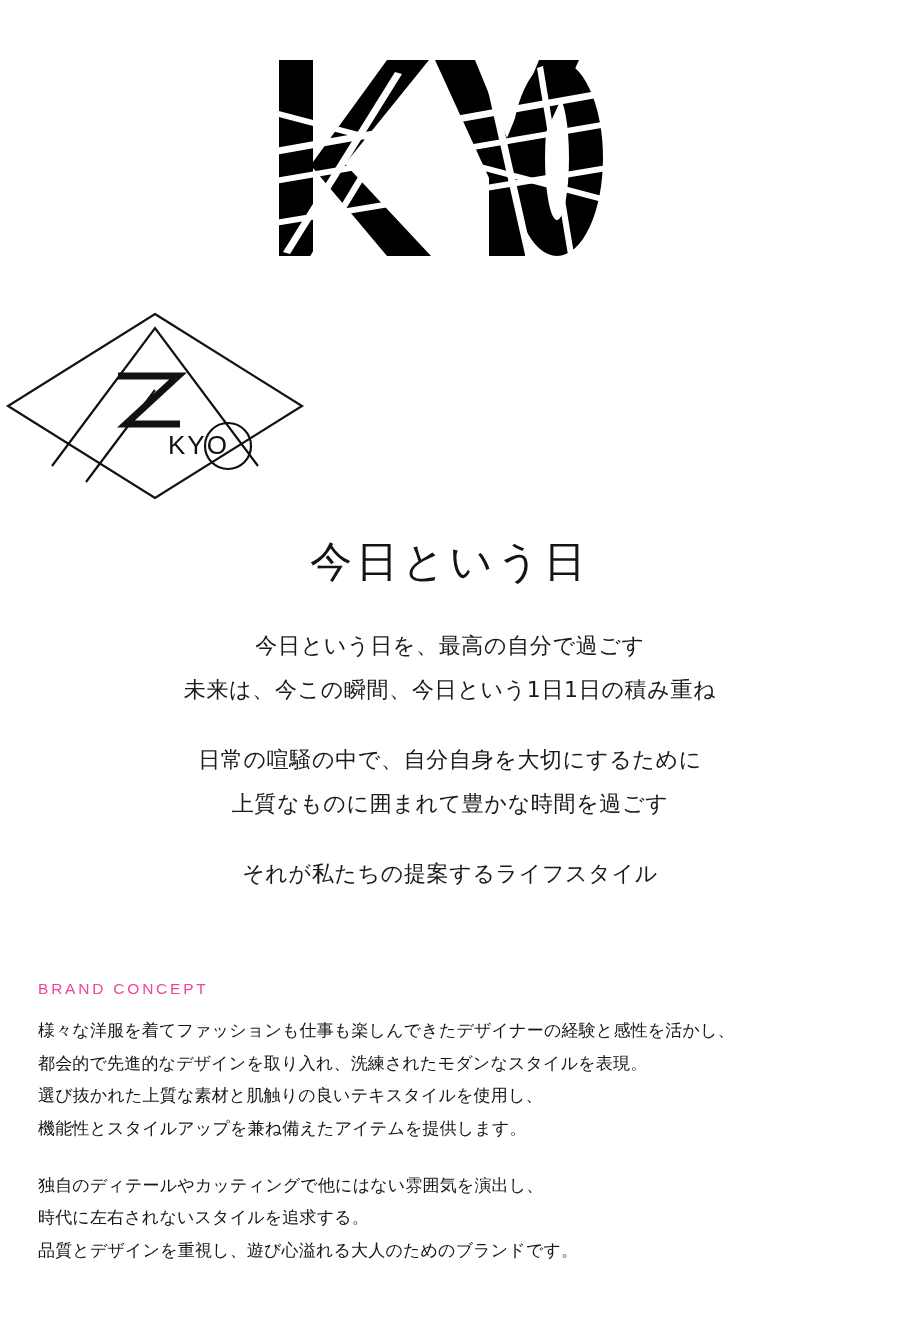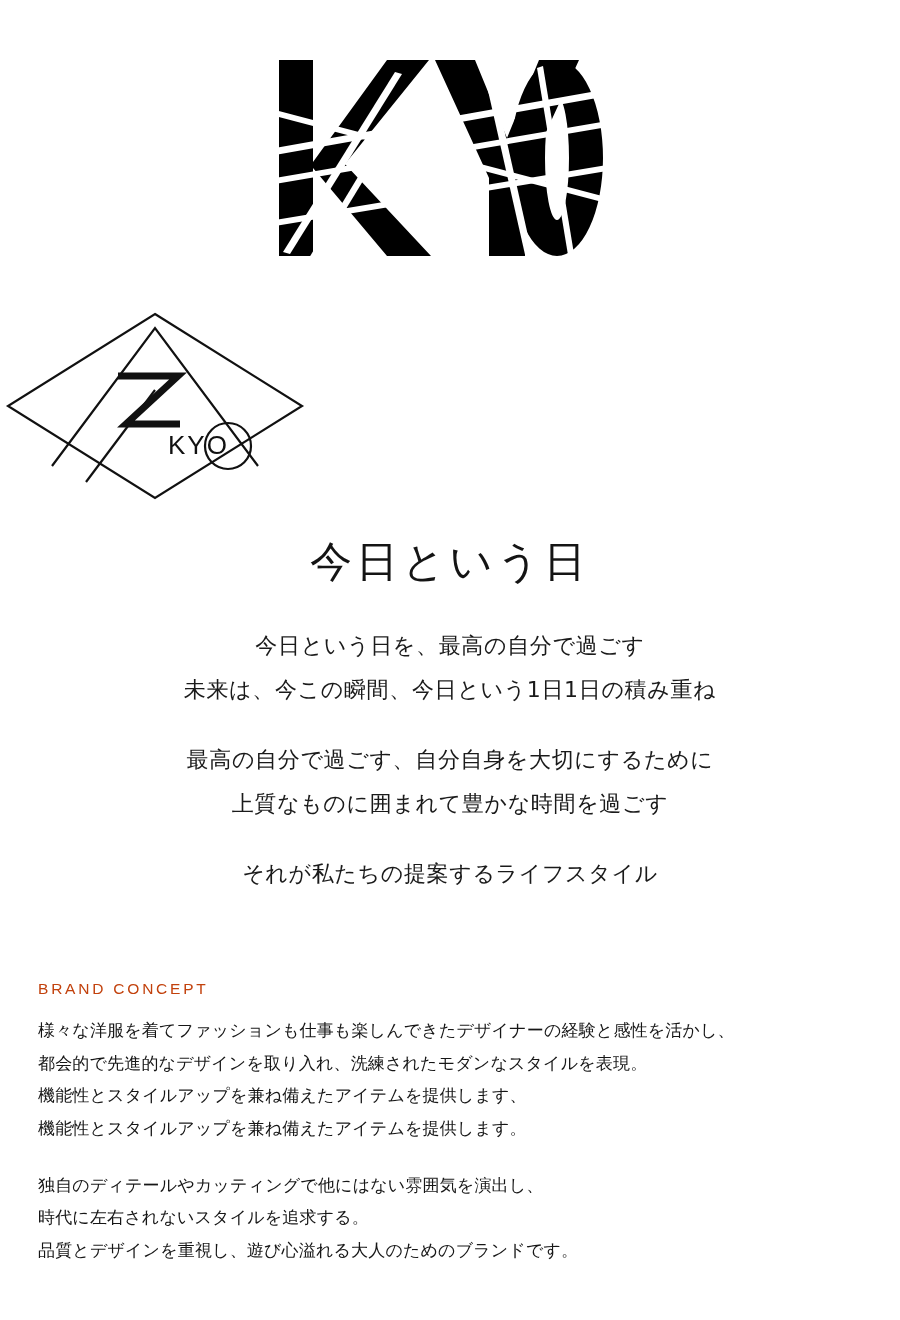--- a/index.html
+++ b/index.html
@@ -77,21 +77,21 @@
 
   
   .concept {
     margin-top: 84px;
     padding-left: 38px;
     padding-right: 38px;
   }
   .concept-label {
     font-size: 15.5px;
     letter-spacing: 0.18em;
-    color: #c2410c;
+    color: #ec4899;
     font-family: "Liberation Sans", "DejaVu Sans", sans-serif;
     margin-bottom: 7px;
   }
   .concept-para {
     font-size: 17px;
     line-height: 1.92;
     color: #161616;
     letter-spacing: 0.01em;
     font-family: Liberation Serif, serif;
     margin-bottom: 24px;
@@ -156,35 +156,35 @@
   </div>
 
   <h1 class="headline">今日という日</h1>
 
   <div class="lead">
     <div class="block">
       <span class="line">今日という日を、最高の自分で過ごす</span>
       <span class="line">未来は、今この瞬間、今日という1日1日の積み重ね</span>
     </div>
     <div class="block">
-      <span class="line">最高の自分で過ごす、自分自身を大切にするために</span>
+      <span class="line">日常の喧騒の中で、自分自身を大切にするために</span>
       <span class="line">上質なものに囲まれて豊かな時間を過ごす</span>
     </div>
     <div class="block">
       <span class="line">それが私たちの提案するライフスタイル</span>
     </div>
   </div>
 
   <section class="concept">
     <div class="concept-label">BRAND  CONCEPT</div>
 
     <p class="concept-para">
       <span class="line">様々な洋服を着てファッションも仕事も楽しんできたデザイナーの経験と感性を活かし、</span>
       <span class="line">都会的で先進的なデザインを取り入れ、洗練されたモダンなスタイルを表現。</span>
-      <span class="line">機能性とスタイルアップを兼ね備えたアイテムを提供します、</span>
+      <span class="line">選び抜かれた上質な素材と肌触りの良いテキスタイルを使用し、</span>
       <span class="line">機能性とスタイルアップを兼ね備えたアイテムを提供します。</span>
     </p>
 
     <p class="concept-para">
       <span class="line">独自のディテールやカッティングで他にはない雰囲気を演出し、</span>
       <span class="line">時代に左右されないスタイルを追求する。</span>
       <span class="line">品質とデザインを重視し、遊び心溢れる大人のためのブランドです。</span>
     </p>
   </section>
 

